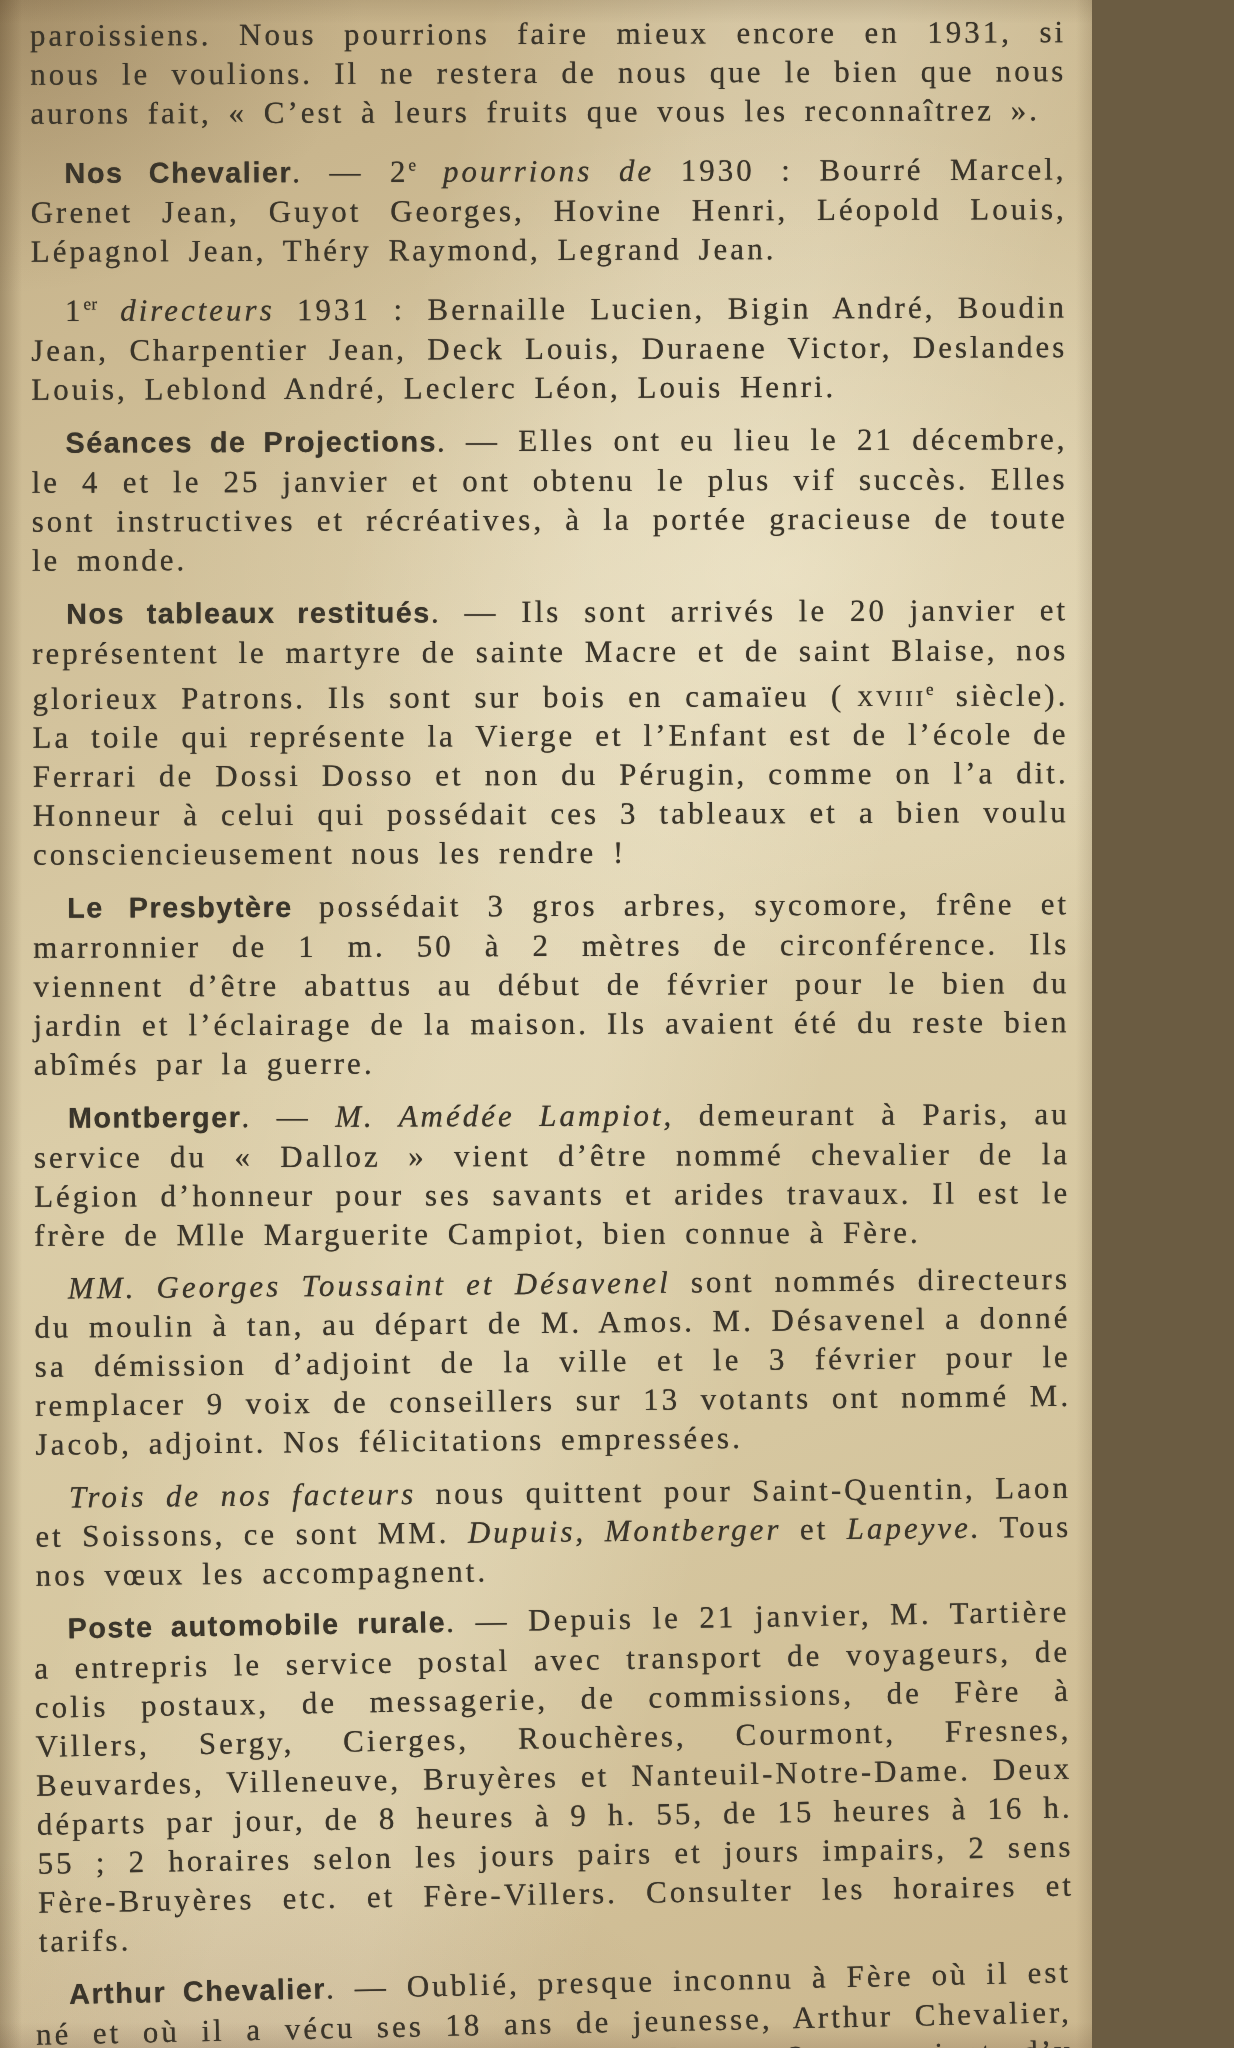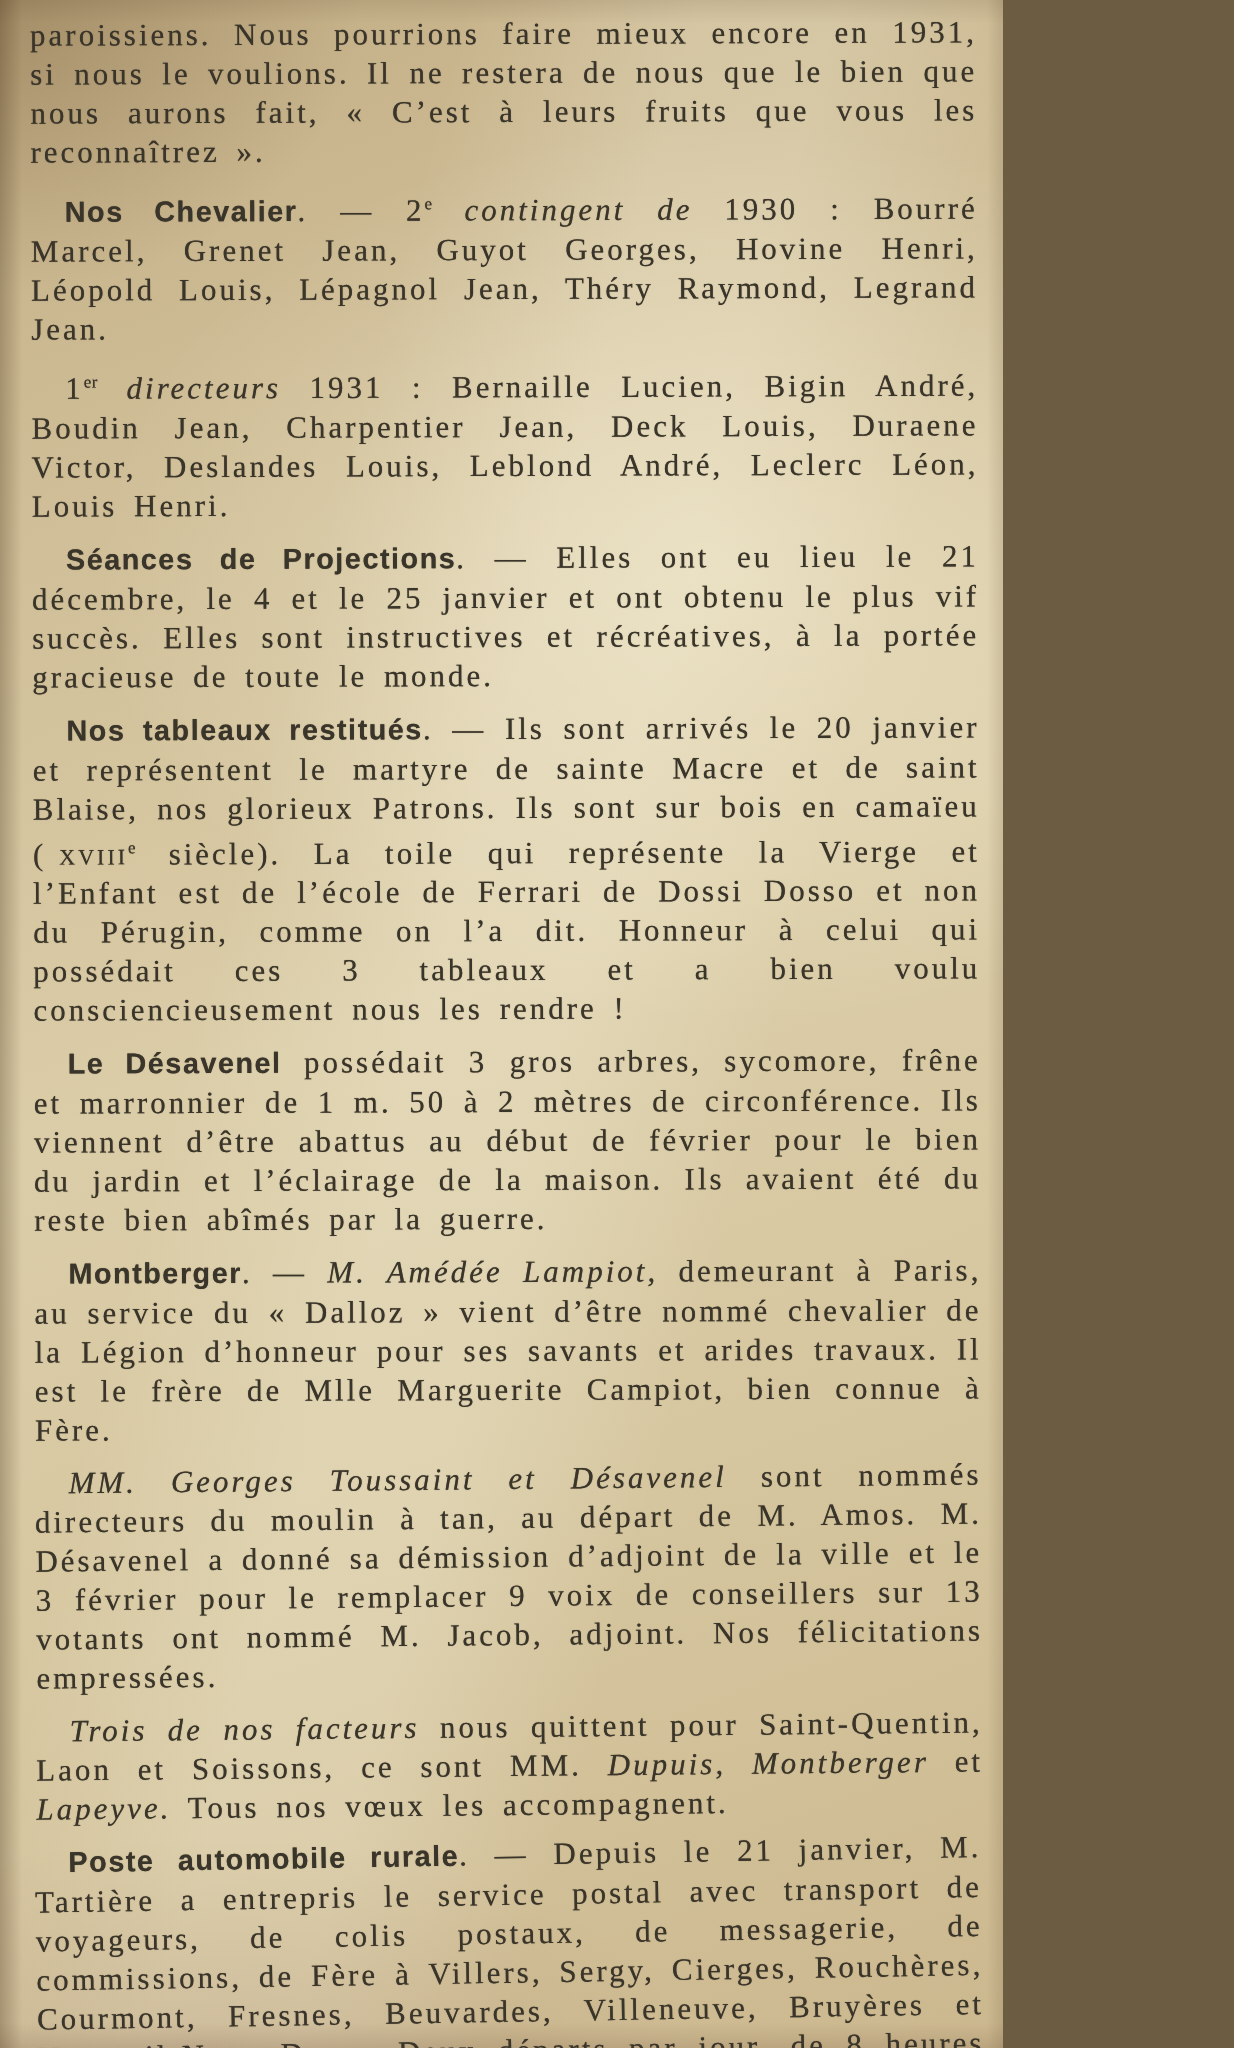--- a/index.html
+++ b/index.html
@@ -5,21 +5,21 @@
   html, body {
     margin: 0;
     padding: 0;
     width: 1234px;
     height: 2048px;
     overflow: hidden;
     background: #6b5c42;
   }
   .page {
     position: relative;
-    width: 1003px;
+    width: 1092px;
     height: 2048px;
     overflow: hidden;
     background-color: #d6c59f;
     background-image:
       radial-gradient(ellipse 900px 650px at 72% 28%, rgba(255,250,228,0.40), rgba(255,250,228,0) 70%),
       linear-gradient(105deg, rgba(255,252,235,0.0) 30%, rgba(255,252,235,0.22) 45%, rgba(255,252,235,0.22) 54%, rgba(255,252,235,0.0) 68%),
       linear-gradient(160deg, #c3ae85 0%, #cfbe97 22%, #dbcda8 48%, #d6c7a0 70%, #ccb88f 100%);
     font-family: "Liberation Serif", "DejaVu Serif", serif;
     color: #3a352b;
   }
@@ -75,29 +75,29 @@
 </head>
 <body>
 
 <div class="page">
   <div class="texture-edges"></div>
 
   <div class="text-block">
 
     <p class="para no-indent"><span class="r-normal">paroissiens. Nous pourrions faire mieux encore en 1931, si nous le voulions. Il ne restera de nous que le bien que nous aurons fait, « C’est à leurs fruits que vous les reconnaîtrez ».</span></p>
 
-    <p class="para"><span class="r-bold">Nos Chevalier</span><span class="r-normal">. — 2</span><span class="r-sup">e</span><span class="r-italic"> contingent de </span><span class="r-normal">1930 : Bourré Marcel, Grenet Jean, Guyot Georges, Hovine Henri, Léopold Louis, Lépagnol Jean, Théry Raymond, Legrand Jean.</span></p>
+    <p class="para"><span class="r-bold">Nos Chevalier</span><span class="r-normal">. — 2</span><span class="r-sup">e</span><span class="r-italic"> pourrions de </span><span class="r-normal">1930 : Bourré Marcel, Grenet Jean, Guyot Georges, Hovine Henri, Léopold Louis, Lépagnol Jean, Théry Raymond, Legrand Jean.</span></p>
 
     <p class="para"><span class="r-normal">1</span><span class="r-sup">er</span><span class="r-italic"> directeurs </span><span class="r-normal">1931 : Bernaille Lucien, Bigin André, Boudin Jean, Charpentier Jean, Deck Louis, Duraene Victor, Deslandes Louis, Leblond André, Leclerc Léon, Louis Henri.</span></p>
 
     <p class="para"><span class="r-bold">Séances de Projections</span><span class="r-normal">. — Elles ont eu lieu le 21 décembre, le 4 et le 25 janvier et ont obtenu le plus vif succès. Elles sont instructives et récréatives, à la portée gracieuse de toute le monde.</span></p>
 
     <p class="para"><span class="r-bold">Nos tableaux restitués</span><span class="r-normal">. — Ils sont arrivés le 20 janvier et représentent le martyre de sainte Macre et de saint Blaise, nos glorieux Patrons. Ils sont sur bois en camaïeu (</span><span class="r-smallcaps">xviii</span><span class="r-sup">e</span><span class="r-normal"> siècle). La toile qui représente la Vierge et l’Enfant est de l’école de Ferrari de Dossi Dosso et non du Pérugin, comme on l’a dit. Honneur à celui qui possédait ces 3 tableaux et a bien voulu consciencieusement nous les rendre !</span></p>
 
-    <p class="para"><span class="r-bold">Le Désavenel</span><span class="r-normal"> possédait 3 gros arbres, sycomore, frêne et marronnier de 1 m. 50 à 2 mètres de circonférence. Ils viennent d’être abattus au début de février pour le bien du jardin et l’éclairage de la maison. Ils avaient été du reste bien abîmés par la guerre.</span></p>
+    <p class="para"><span class="r-bold">Le Presbytère</span><span class="r-normal"> possédait 3 gros arbres, sycomore, frêne et marronnier de 1 m. 50 à 2 mètres de circonférence. Ils viennent d’être abattus au début de février pour le bien du jardin et l’éclairage de la maison. Ils avaient été du reste bien abîmés par la guerre.</span></p>
 
     <p class="para"><span class="r-bold">Montberger</span><span class="r-normal">. — </span><span class="r-italic">M. Amédée Lampiot,</span><span class="r-normal"> demeurant à Paris, au service du « Dalloz » vient d’être nommé chevalier de la Légion d’honneur pour ses savants et arides travaux. Il est le frère de Mlle Marguerite Campiot, bien connue à Fère.</span></p>
 
     <p class="para tilt-a"><span class="r-italic">MM. Georges Toussaint et Désavenel</span><span class="r-normal"> sont nommés directeurs du moulin à tan, au départ de M. Amos. M. Désavenel a donné sa démission d’adjoint de la ville et le 3 février pour le remplacer 9 voix de conseillers sur 13 votants ont nommé M. Jacob, adjoint. Nos félicitations empressées.</span></p>
 
     <p class="para tilt-a"><span class="r-italic">Trois de nos facteurs</span><span class="r-normal"> nous quittent pour Saint-Quentin, Laon et Soissons, ce sont MM. </span><span class="r-italic">Dupuis, Montberger</span><span class="r-normal"> et </span><span class="r-italic">Lapeyve.</span><span class="r-normal"> Tous nos vœux les accompagnent.</span></p>
 
     <p class="para tilt-b"><span class="r-bold">Poste automobile rurale</span><span class="r-normal">. — Depuis le 21 janvier, M. Tartière a entrepris le service postal avec transport de voyageurs, de colis postaux, de messagerie, de commissions, de Fère à Villers, Sergy, Cierges, Rouchères, Courmont, Fresnes, Beuvardes, Villeneuve, Bruyères et Nanteuil-Notre-Dame. Deux départs par jour, de 8 heures à 9 h. 55, de 15 heures à 16 h. 55 ; 2 horaires selon les jours pairs et jours impairs, 2 sens Fère-Bruyères etc. et Fère-Villers. Consulter les horaires et tarifs.</span></p>
 
     <p class="para tilt-c"><span class="r-bold">Arthur Chevalier</span><span class="r-normal">. — Oublié, presque inconnu à Fère où il est né et où il a vécu ses 18 ans de jeunesse, Arthur Chevalier, maire d’Aulnay-sous-Bois (S.-et-O.) durant 2 ans vient d’y mourir le 26 octobre et d’y être inhumé avec la pompe officielle, à 78 ans. Il a donné son nom à l’ancienne rue des Solidaires à Aulnay.</span></p>

